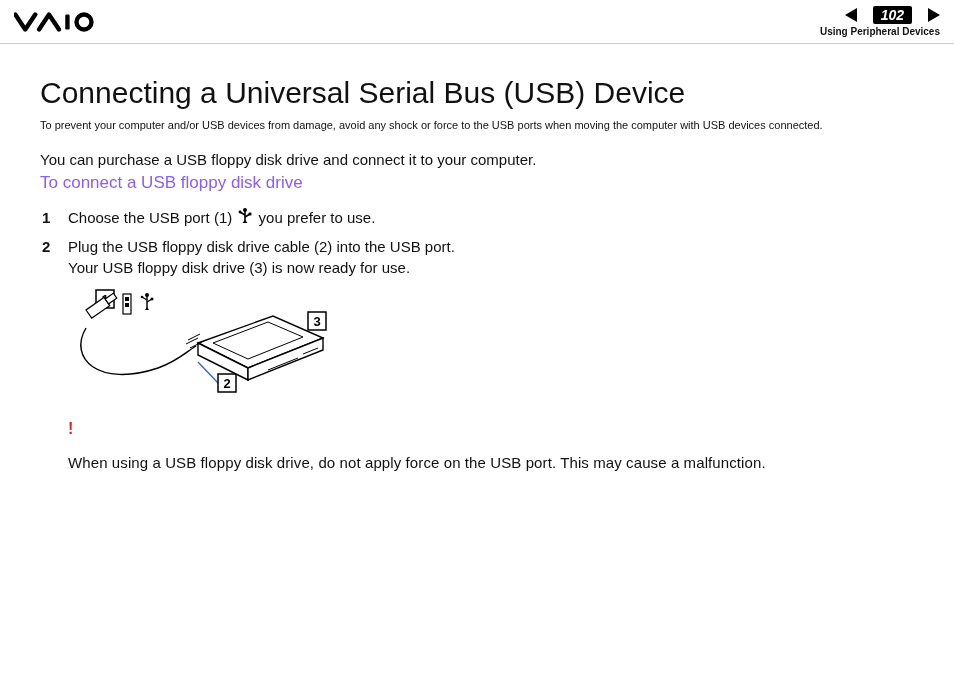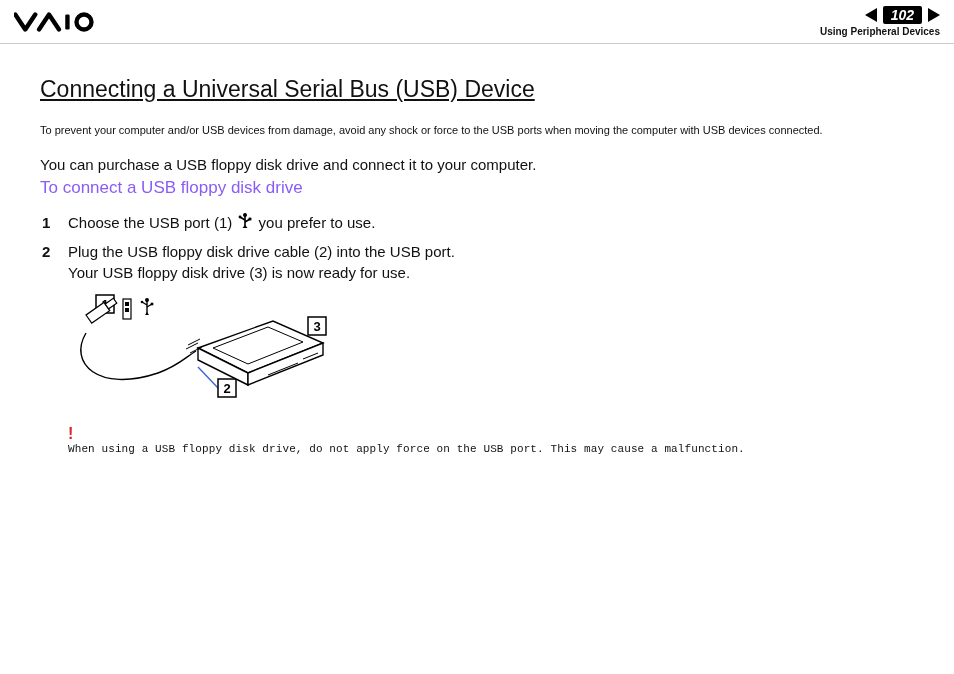--- a/index.html
+++ b/index.html
@@ -1,40 +1,40 @@
 <!DOCTYPE html>
 <html><head>
 <meta charset="utf-8">
 <style>
   * { box-sizing: border-box; margin: 0; padding: 0; }
   html, body { width: 954px; height: 674px; font-family: Arial, Helvetica, sans-serif; color: #111; background: #fff; }
   .page { position: relative; width: 954px; height: 674px; padding: 0 0 0 0; }
   .topbar { position: relative; height: 44px; border-bottom: 1px solid #ccc; display:flex; align-items:center; justify-content:space-between; padding: 0 14px; }
   .logo { display:flex; align-items:center; }
   .logo svg { height: 22px; width: auto; }
-  .nav { display:flex; align-items:center; gap:6px; }
+  .nav { display:flex; align-items:center; gap:16px; }
   .nav .arrow { width:0; height:0; border-top:7px solid transparent; border-bottom:7px solid transparent; }
   .nav .arrow-left { border-right:12px solid #000; }
   .nav .arrow-right { border-left:12px solid #000; }
   .page-num-box { background:#000; color:#fff; font-style:italic; font-weight:bold; padding:1px 8px; border-radius:2px; font-size:14px; }
   .section-label { font-weight:bold; font-size:10px; margin-left:auto; }
   .nav-wrap { display:flex; flex-direction:column; align-items:flex-end; gap:2px;}
   .content { padding: 32px 40px 10px 40px; }
-  h1.main-title { font-size: 23px; font-weight: 400; margin-bottom: 20px; text-decoration: underline; }
+  h1.main-title { font-size: 30px; font-weight: 400; margin-bottom: 8px; }
   p.intro { font-size: 11px; line-height: 1.35; margin-bottom: 18px; }
   h2.sub-title { font-size: 20px; color: #2b58d6; font-weight: 400; margin-bottom: 8px; }
   p.sub-intro { font-size: 15px; margin-bottom: 5px; }
   h3.proc-title { font-size: 17px; color: #8b5cf6; font-weight: 400; margin-bottom: 14px; }
   ol.steps { list-style: none; padding-left: 28px; }
   ol.steps li { font-size: 15px; margin-bottom: 6px; position:relative; line-height:1.4; }
   ol.steps li .num { position:absolute; left:-26px; top:0; font-weight:bold; }
   .usb-inline { display:inline-block; vertical-align:middle; margin: 0 2px; }
   .diagram { margin: 10px 0 8px 28px; }
   .caution-mark { color:#d9262b; font-weight:bold; font-size:16px; margin-left:28px; }
-  .caution-text { font-family: Liberation Mono, monospace; font-size:11px; margin-left:28px; letter-spacing:0.1px; }
+  .caution-text { font-family: Liberation Sans, sans-serif; font-size:15px; margin-left:28px; letter-spacing:0.1px;margin-top:16px; }
 </style>
 </head>
 <body>
 
 <div class="page">
 
   <div class="topbar">
     <div class="logo">
       <svg viewBox="0 0 160 32" width="100" height="22">
         <path d="M2 4 L18 28 L34 4" fill="none" stroke="#000" stroke-width="7" stroke-linecap="round" stroke-linejoin="round"></path>

